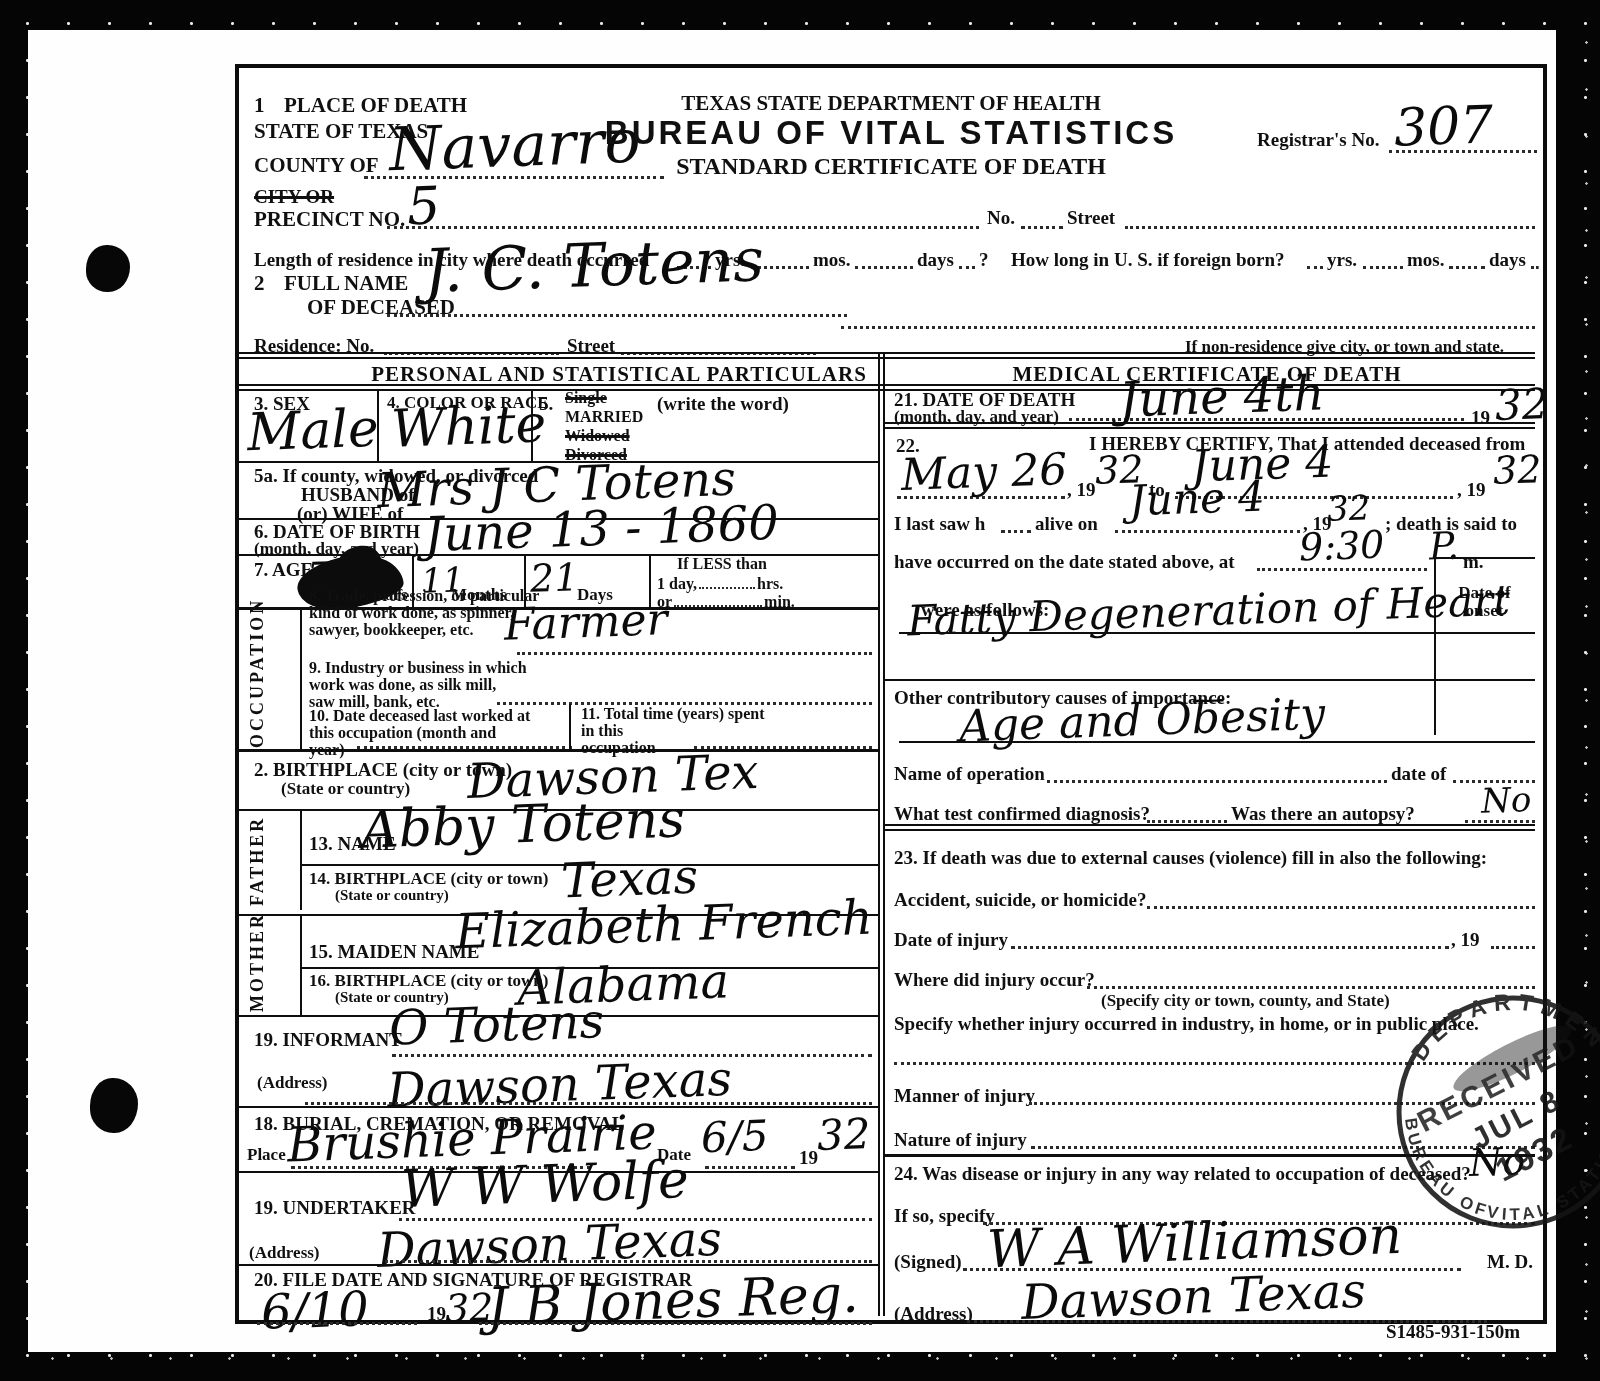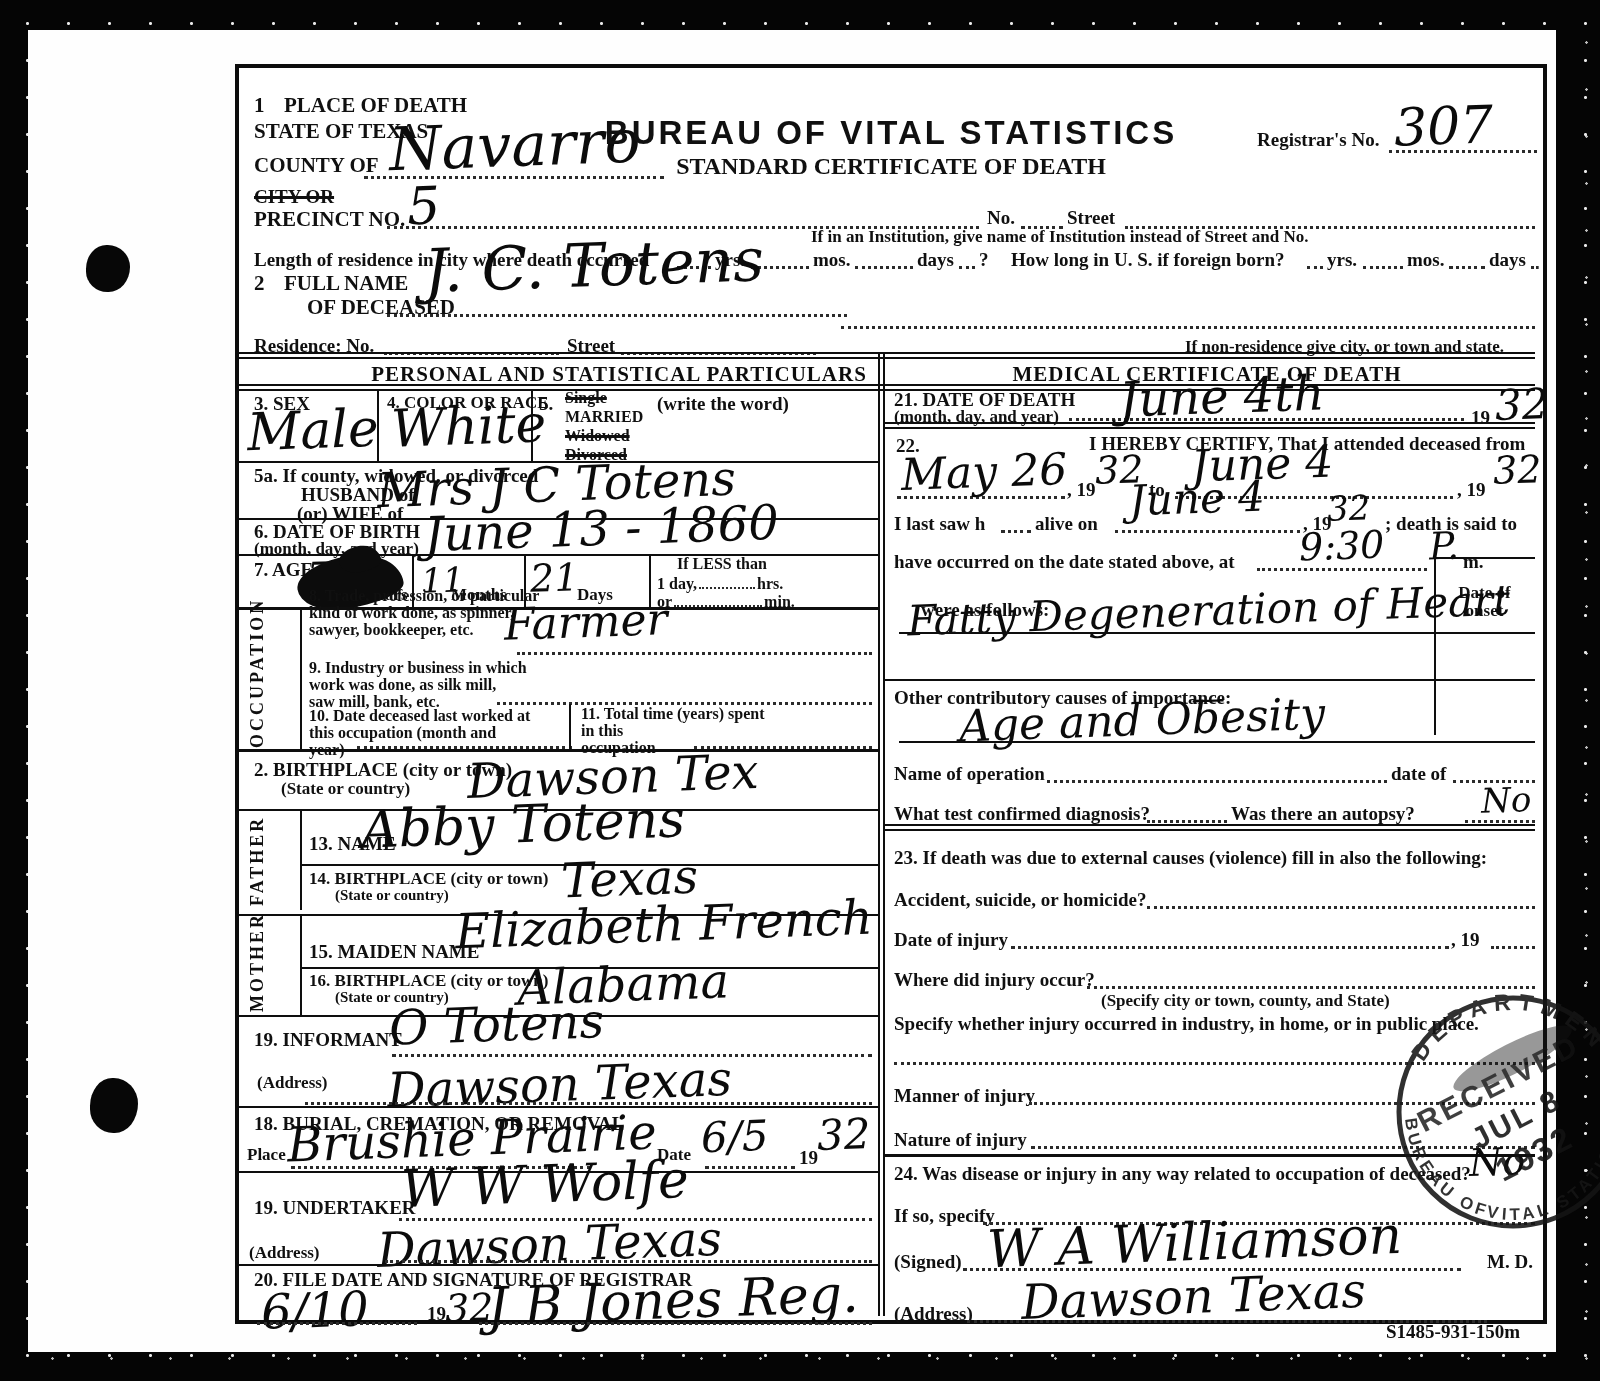--- a/index.html
+++ b/index.html
@@ -50,36 +50,36 @@
 
   <div id="cert">
 
     <span class="pl s21" style="left:15px;top:26px">1</span>
     <span class="pl s21" style="left:45px;top:26px">PLACE OF DEATH</span>
     <span class="pl s21" style="left:15px;top:52px">STATE OF TEXAS</span>
     <span class="pl s21" style="left:15px;top:86px">COUNTY OF</span>
     <span class="dot" style="left:125px;top:108px;width:300px"></span>
     <span class="hw h64" style="left:150px;top:42px">Navarro</span>
 
+    <span class="pl s21" style="left:402px;top:24px;width:500px;text-align:center">TEXAS STATE DEPARTMENT OF HEALTH</span>
     <span class="pl" style="left:352px;top:48px;width:600px;text-align:center;font-size:33px;font-family:'Liberation Sans',sans-serif;letter-spacing:3px">BUREAU OF VITAL STATISTICS</span>
     <span class="pl" style="left:402px;top:86px;width:500px;text-align:center;font-size:24px">STANDARD CERTIFICATE OF DEATH</span>
 
     <span class="pl s19" style="left:1018px;top:62px">Registrar's No.</span>
     <span class="dot" style="left:1150px;top:82px;width:148px"></span>
     <span class="hw h54" style="left:1155px;top:28px">307</span>
 
     <span class="pl s19 strike" style="left:15px;top:119px">CITY OR</span>
     <span class="pl s21" style="left:15px;top:140px">PRECINCT NO.</span>
     <span class="dot" style="left:148px;top:158px;width:592px"></span>
     <span class="hw h54" style="left:168px;top:108px">5</span>
     <span class="pl s19" style="left:748px;top:140px">No.</span>
     <span class="dot" style="left:782px;top:158px;width:42px"></span>
     <span class="pl s19" style="left:828px;top:140px">Street</span>
     <span class="dot" style="left:886px;top:158px;width:410px"></span>
-    <span class="pl s17" style="left:572px;top:160px">If in an Institution, give name of Institution instead of Street and No.</span>
 
     <span class="pl s19" style="left:15px;top:182px">Length of residence in city where death occurred</span>
     <span class="dot" style="left:438px;top:198px;width:34px"></span>
     <span class="pl s19" style="left:476px;top:182px">yrs.</span>
     <span class="dot" style="left:512px;top:198px;width:58px"></span>
     <span class="pl s19" style="left:574px;top:182px">mos.</span>
     <span class="dot" style="left:616px;top:198px;width:58px"></span>
     <span class="pl s19" style="left:678px;top:182px">days</span>
     <span class="dot" style="left:720px;top:198px;width:16px"></span>
     <span class="pl s19" style="left:740px;top:182px">?</span>

